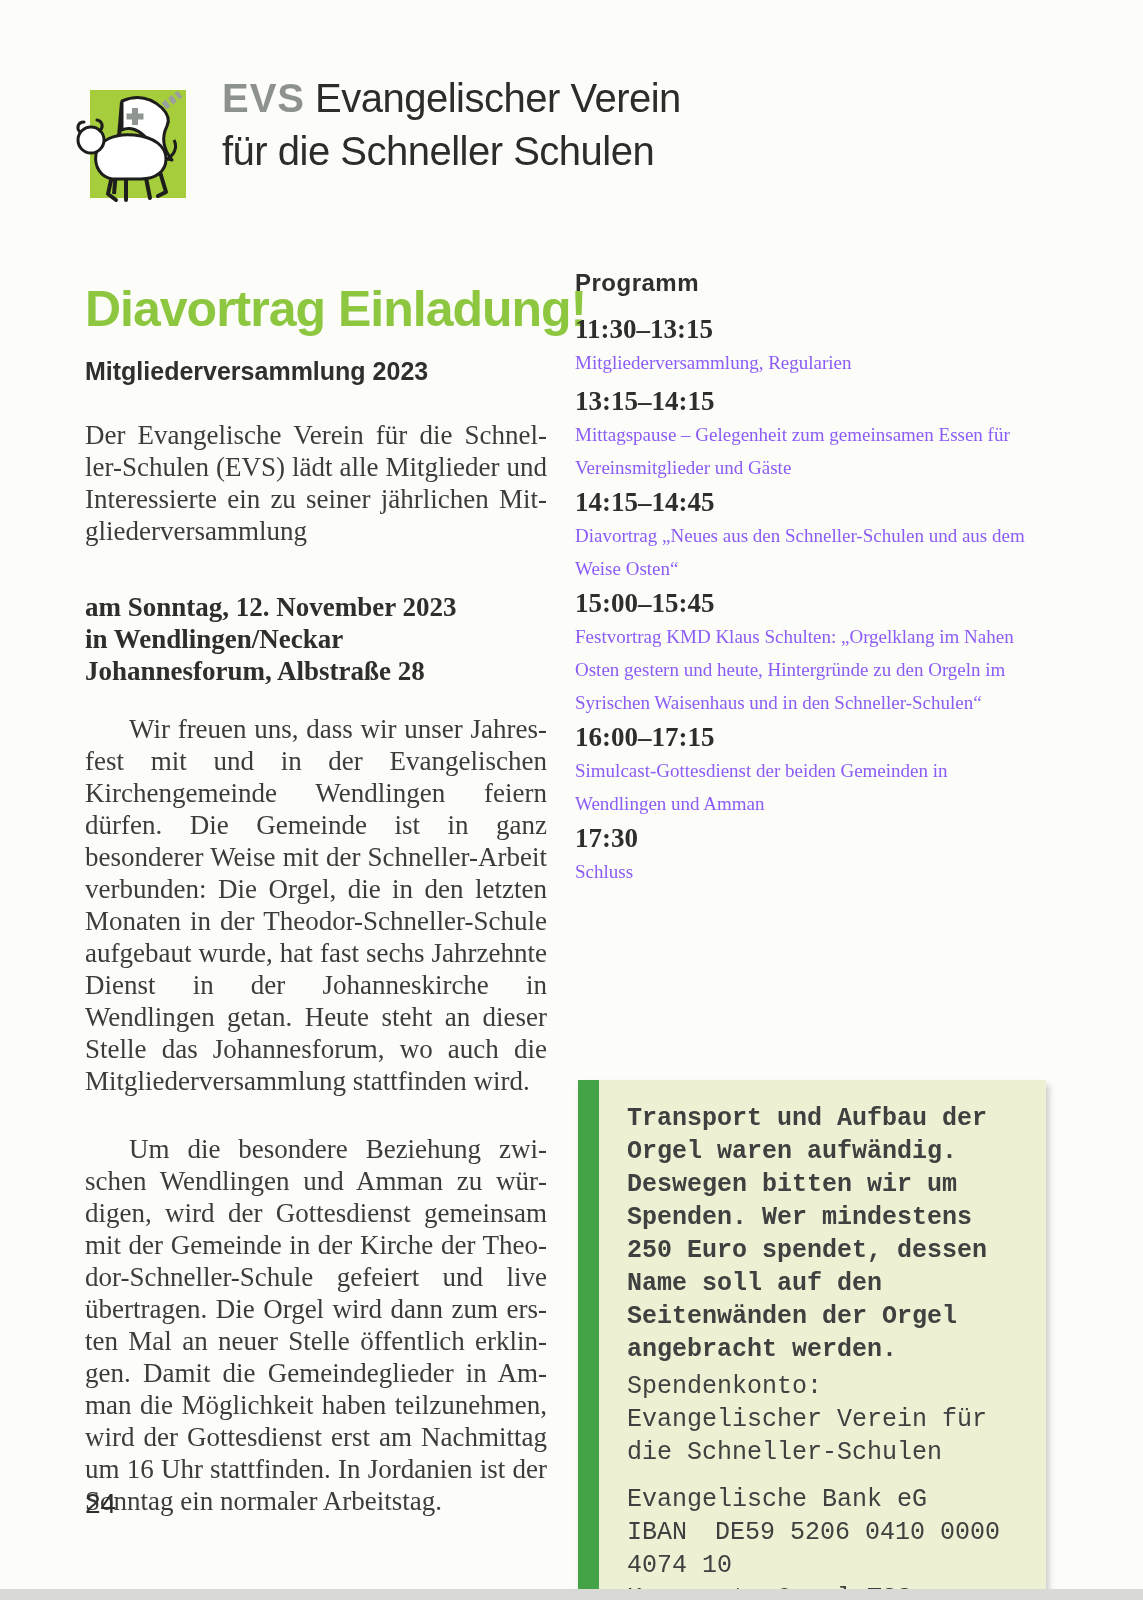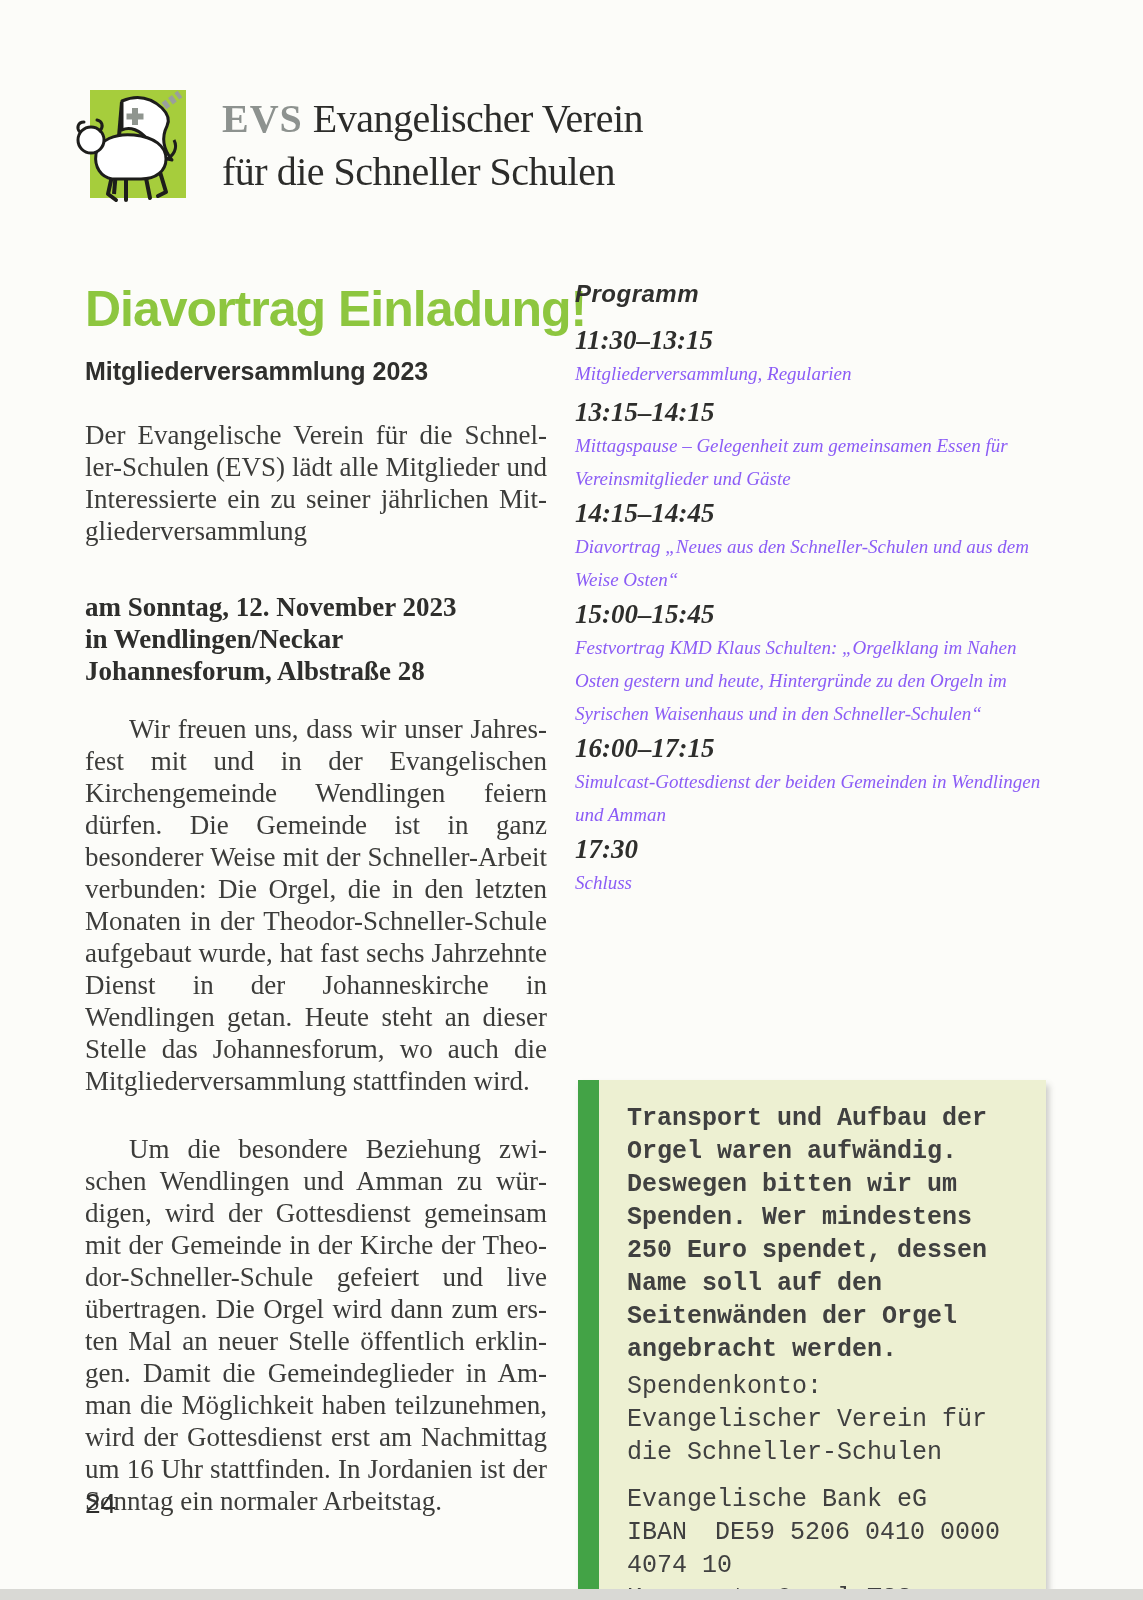--- a/index.html
+++ b/index.html
@@ -8,22 +8,22 @@
     width:1143px;height:1600px;
     margin:0 auto;
     background:#fcfcf9;
     overflow:hidden;
     font-family:"Liberation Serif", serif;
     color:#3c3c3a;
   }
   
   .logo{position:absolute;left:66px;top:88px;width:132px;height:118px;}
   .org-title{
-    position:absolute;left:222px;top:92px;
-    font-family:Liberation Serif, serif;
+    position:absolute;left:222px;top:72px;
+    font-family:Liberation Sans, sans-serif;
     font-size:40px;line-height:53px;
     color:#2c2c2a;letter-spacing:-0.5px;
     white-space:nowrap;
   }
   .org-title .abbrev{color:#8d928f;font-weight:bold;margin-right:10px;letter-spacing:1px;}
   
   .col-left{position:absolute;left:85px;top:283px;width:462px;}
   .col-left h1{
     margin:0;font-family:"Liberation Sans", sans-serif;
     font-weight:bold;font-size:50px;line-height:52px;
@@ -41,21 +41,21 @@
     color:#3c3c3a;
   }
   .body-par.first{margin-top:34px;}
   .body-par.indent{text-indent:44px;}
   .body-par.p3{margin-top:36px;}
   .event-block{
     margin:44px 0 0 0;
     font-size:27px;line-height:32px;font-weight:bold;color:#2e2e2c;
   }
   
-  .col-right{position:absolute;left:575px;top:280px;width:468px;font-style:italic;}
+  .col-right{position:absolute;left:575px;top:269px;width:468px;}
   .program-heading{
     margin:0 0 16px 0;
     font-family:"Liberation Sans", sans-serif;
     font-weight:bold;font-size:24px;line-height:28px;color:#2f2f2d;
     letter-spacing:0.5px;
   }
   .program-item .time{
     font-weight:bold;font-size:27px;line-height:33px;color:#2e2e2c;
   }
   .program-item .desc{

